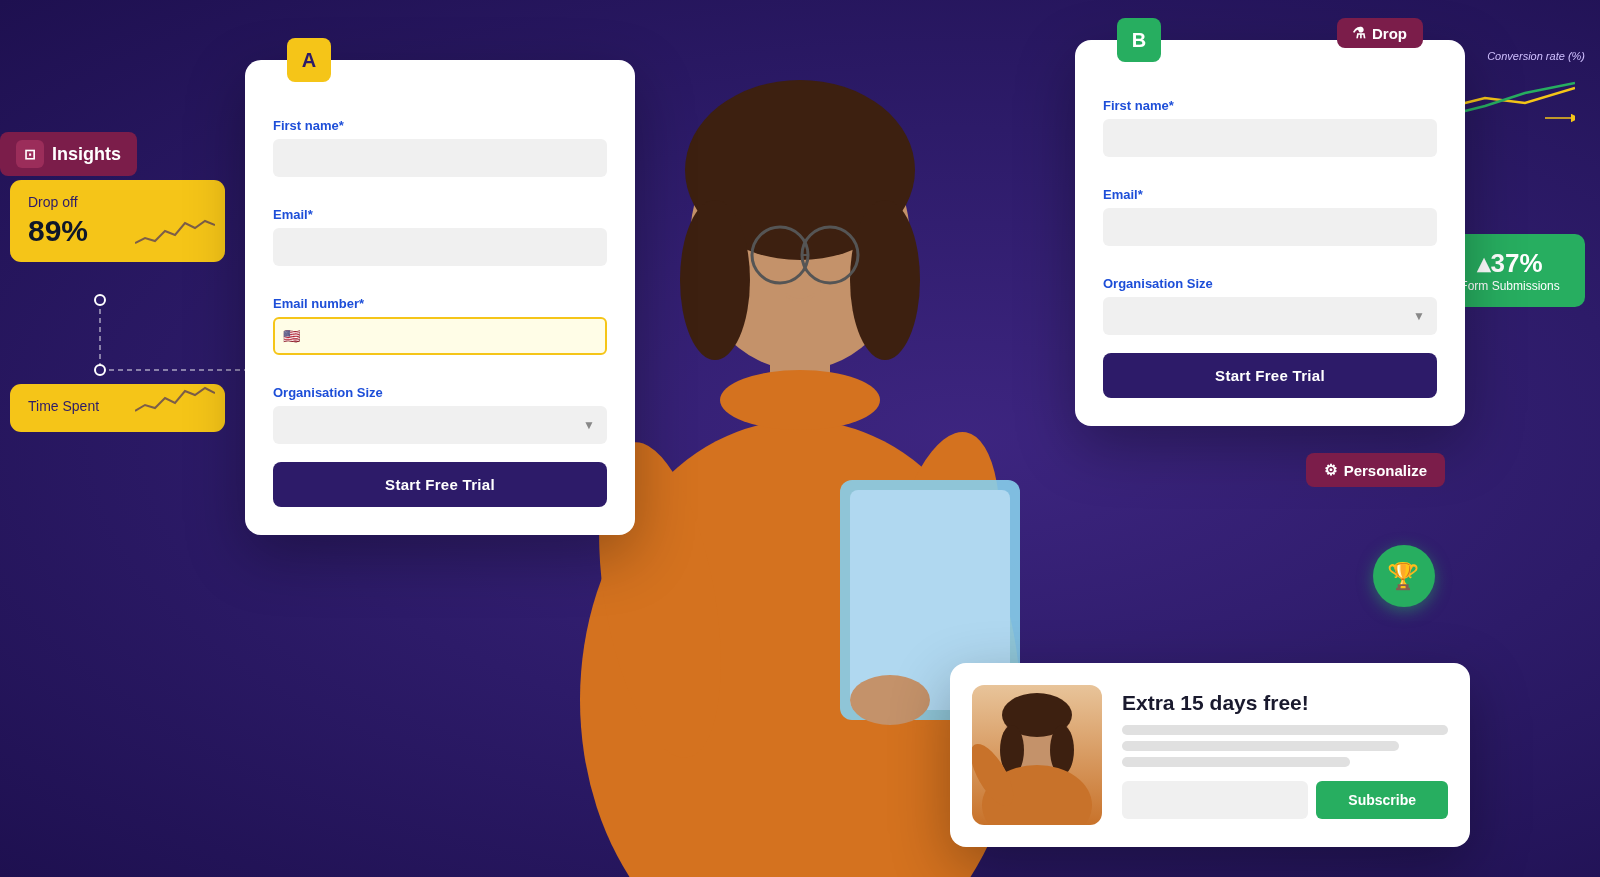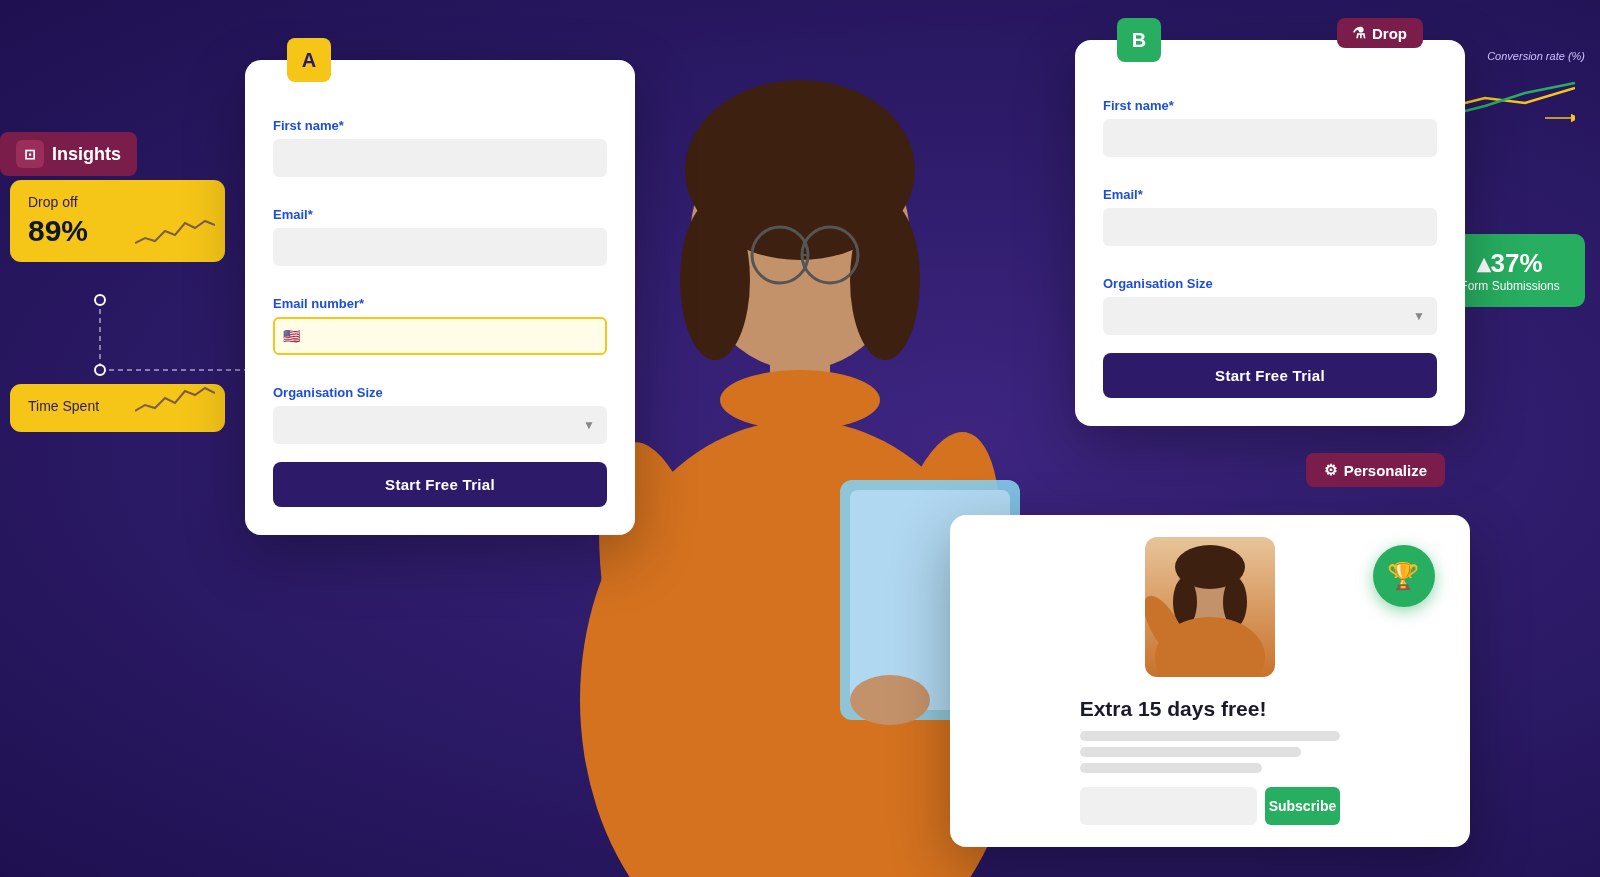--- a/index.html
+++ b/index.html
@@ -466,21 +466,21 @@
 
 <div class="trophy-badge" style="position:absolute; bottom:270px; right:165px; width:62px; height:62px; background:#27ae60; border-radius:50%; display:flex; align-items:center; justify-content:center; font-size:26px; z-index:25; box-shadow:0 4px 15px rgba(39,174,96,0.5);">
   🏆
 </div>
 
 <div style="position:absolute; bottom:390px; right:155px; background:#7b1d4a; color:white; border-radius:8px; padding:8px 18px; font-size:15px; font-weight:600; z-index:25; display:flex; align-items:center; gap:6px;">
   <span>⚙</span>
   <span>Personalize</span>
 </div>
 
-<div class="personalize-card" style="position:absolute; bottom:30px; right:130px; width:520px; background:white; border-radius:16px; padding:22px; z-index:20; display:flex; gap:20px; align-items:center; box-shadow:0 20px 60px rgba(0,0,0,0.3);flex-direction:column;">
+<div class="personalize-card" style="position:absolute; bottom:30px; right:130px; width:520px; background:white; border-radius:16px; padding:22px; z-index:20; display:flex; gap:20px; align-items:center; box-shadow:0 20px 60px rgba(0,0,0,0.3);">
 
   <div style="width:130px; height:140px; background:linear-gradient(180deg,#e8c49a,#c8722a); border-radius:12px; flex-shrink:0; overflow:hidden; display:flex; flex-direction:column; align-items:center; justify-content:flex-end;">
     <svg width="130" height="140" viewBox="0 0 130 140">
       <ellipse cx="65" cy="50" rx="32" ry="38" fill="#c4926a"></ellipse>
       <ellipse cx="65" cy="30" rx="35" ry="22" fill="#3d2010"></ellipse>
       <ellipse cx="40" cy="65" rx="12" ry="25" fill="#3d2010"></ellipse>
       <ellipse cx="90" cy="65" rx="12" ry="25" fill="#3d2010"></ellipse>
       <ellipse cx="65" cy="120" rx="55" ry="40" fill="#c8722a"></ellipse>
 
       <ellipse cx="20" cy="90" rx="14" ry="35" fill="#c8722a" transform="rotate(-30, 20, 90)"></ellipse>
@@ -489,16 +489,16 @@
 
   <div class="personalize-content" style="flex:1;">
     <div class="personalize-title" style="font-size:21px; font-weight:800; color:#1a1a2e; margin-bottom:10px;">Extra 15 days free!</div>
     <div class="personalize-lines" style="display:flex; flex-direction:column; gap:6px; margin-bottom:14px;">
       <div style="height:10px; background:#e0e0e0; border-radius:5px; width:100%;"></div>
       <div style="height:10px; background:#e0e0e0; border-radius:5px; width:85%;"></div>
       <div style="height:10px; background:#e0e0e0; border-radius:5px; width:70%;"></div>
     </div>
     <div style="display:flex; gap:8px; align-items:center;">
       <input type="text" style="flex: 1 1 0%; height: 38px; background: rgb(240, 240, 240); border: none; border-radius: 6px;" readonly="">
-      <button style="padding:0 4px; height:38px; background:#27ae60; color:white; border:none; border-radius:6px; font-weight:700; cursor:pointer; font-size:14px; white-space:nowrap;">Subscribe</button>
+      <button style="padding:0 32px; height:38px; background:#27ae60; color:white; border:none; border-radius:6px; font-weight:700; cursor:pointer; font-size:14px; white-space:nowrap;">Subscribe</button>
     </div>
   </div>
 </div>
 
 </body></html>

